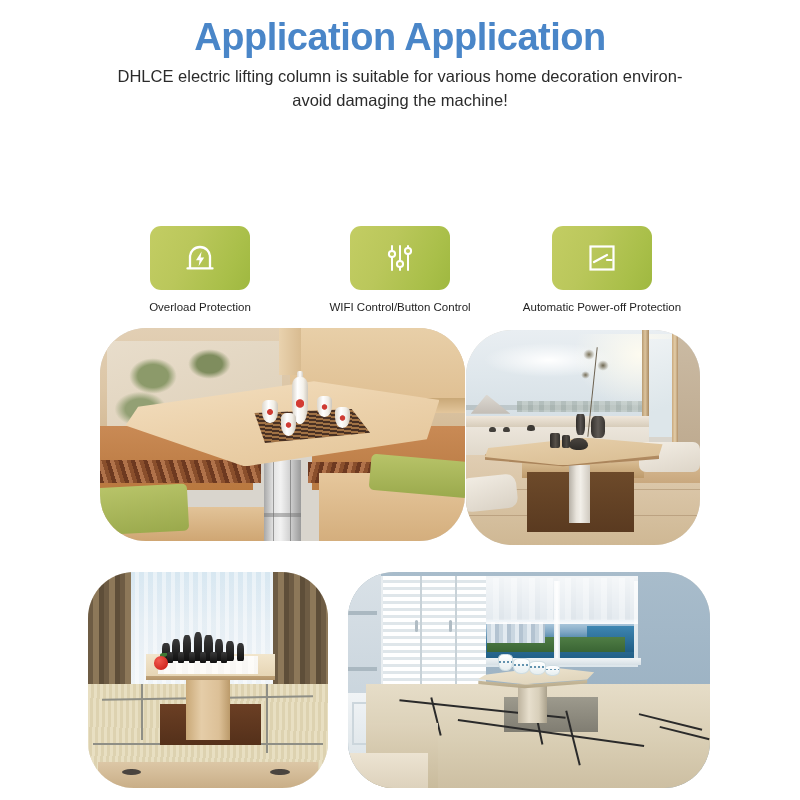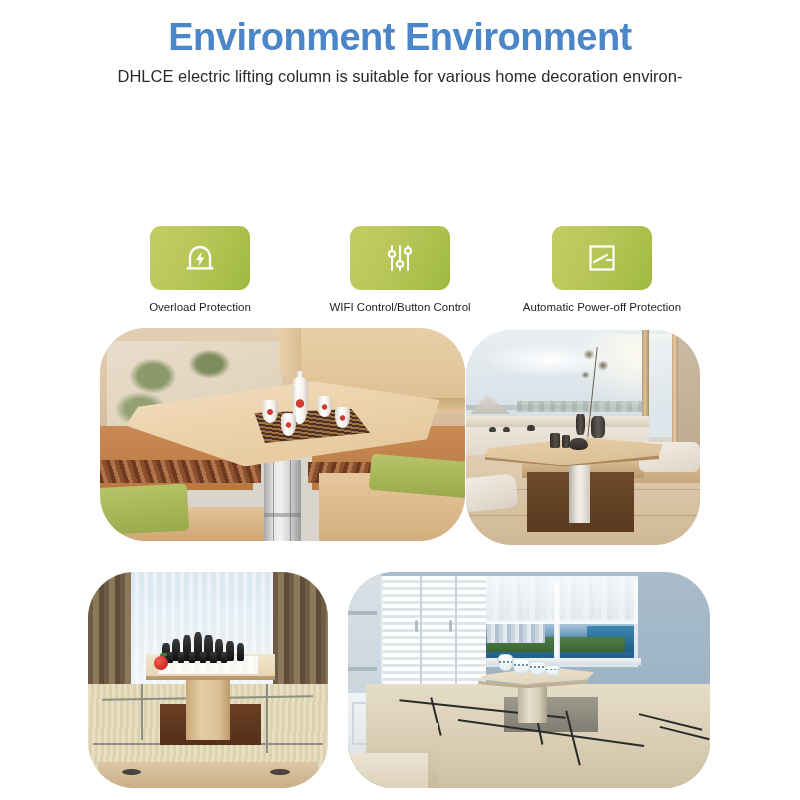--- a/index.html
+++ b/index.html
@@ -347,24 +347,25 @@
                   border-radius: 36% 36% 44% 44% / 26% 26% 46% 46%;
                   border: 0.8px solid #cfdde2; }
   .br-jar .band { position:absolute; left:0; top:36%; width:100%; height:16%;
                   background: repeating-linear-gradient(90deg,#3f7a9c 0 2px, rgba(255,255,255,0) 2px 4px); opacity:.8; }
 </style>
 </head>
 <body>
 
 <div class="page">
 
-  <div class="title">Environment Environment</div>
+  <div class="title">Application Application</div>
 
   <div class="description">
     <div>DHLCE electric lifting column is suitable for various home decoration environ-</div>
+    <div>avoid damaging the machine!</div>
   </div>
 
   <div class="features">
 
     <div class="feature f2">
       <div class="feature-badge">
         <span>
           <svg width="34" height="34" viewBox="0 0 34 34" fill="none">
             <line x1="9" y1="5" x2="9" y2="29" stroke="#ffffff" stroke-width="2" stroke-linecap="round"></line>
             <line x1="17" y1="5" x2="17" y2="29" stroke="#ffffff" stroke-width="2" stroke-linecap="round"></line>

